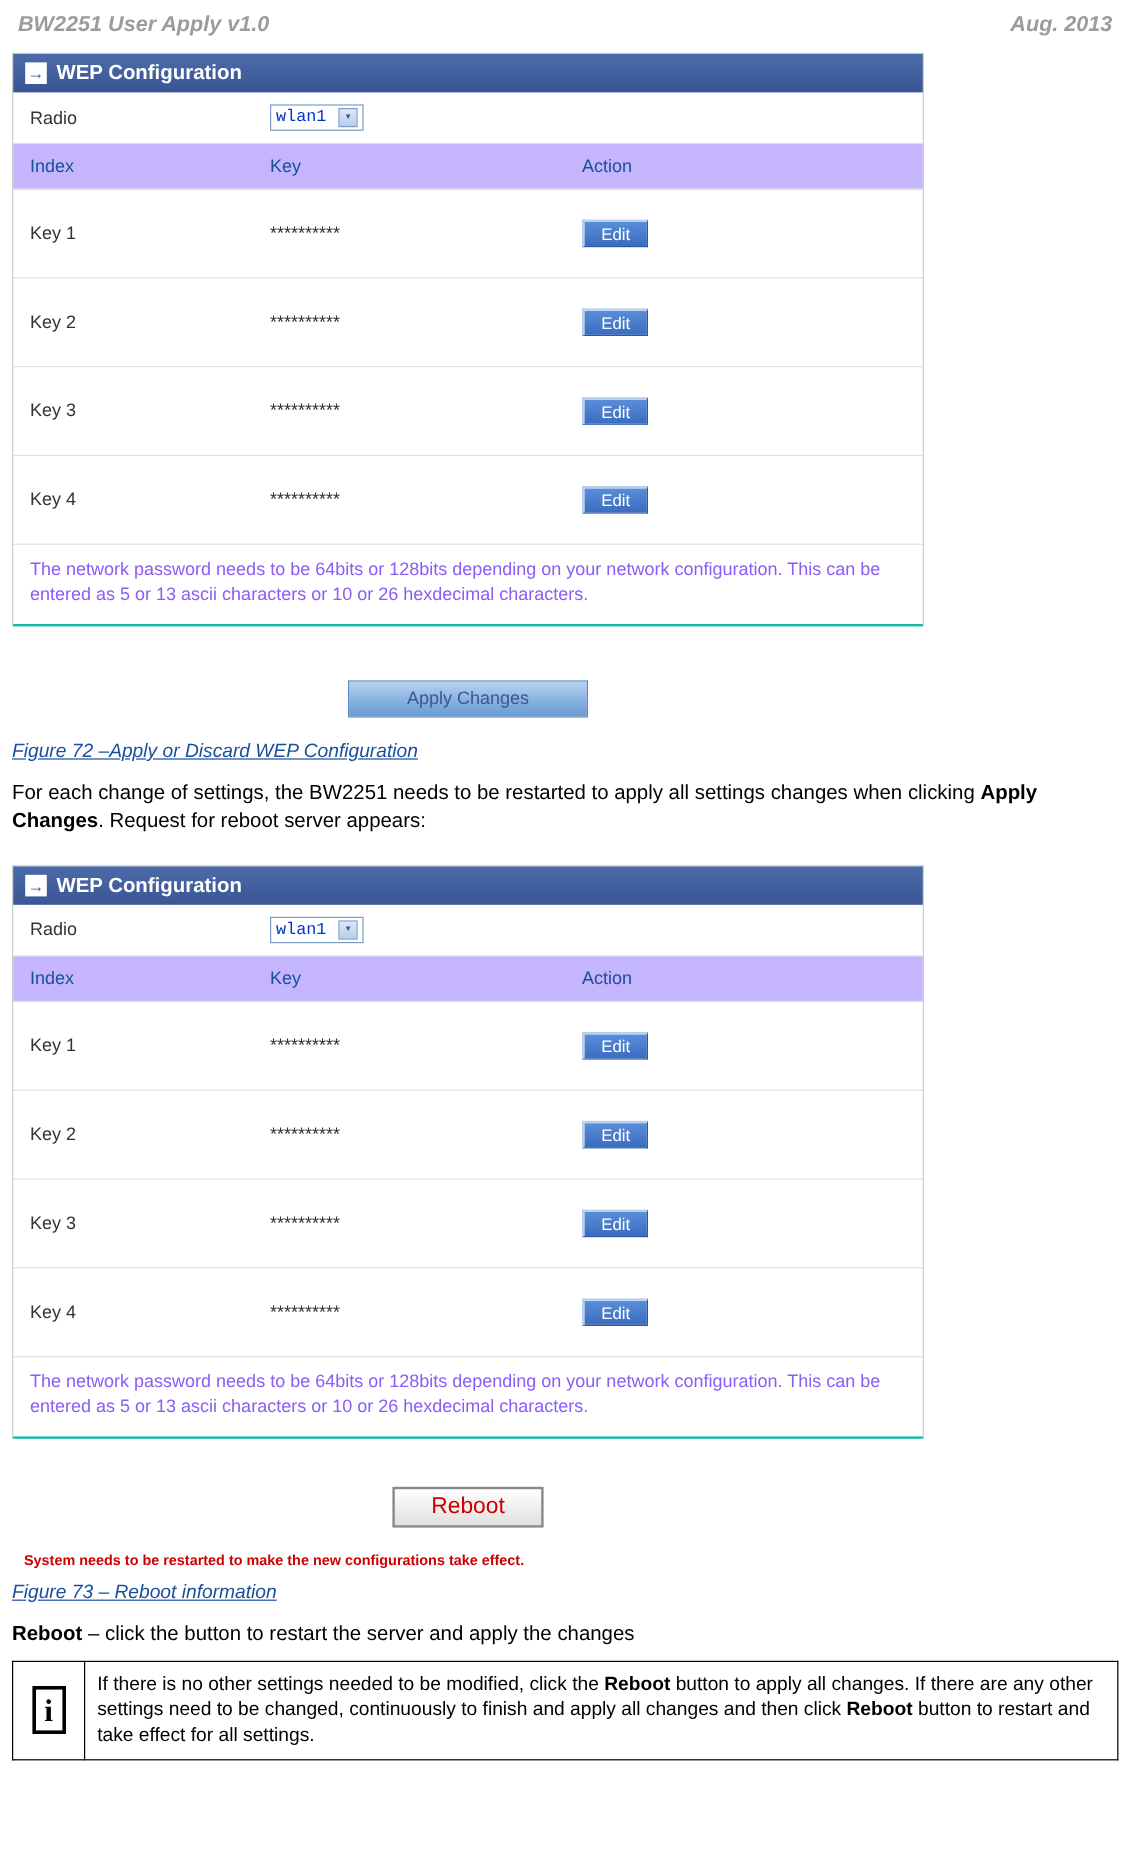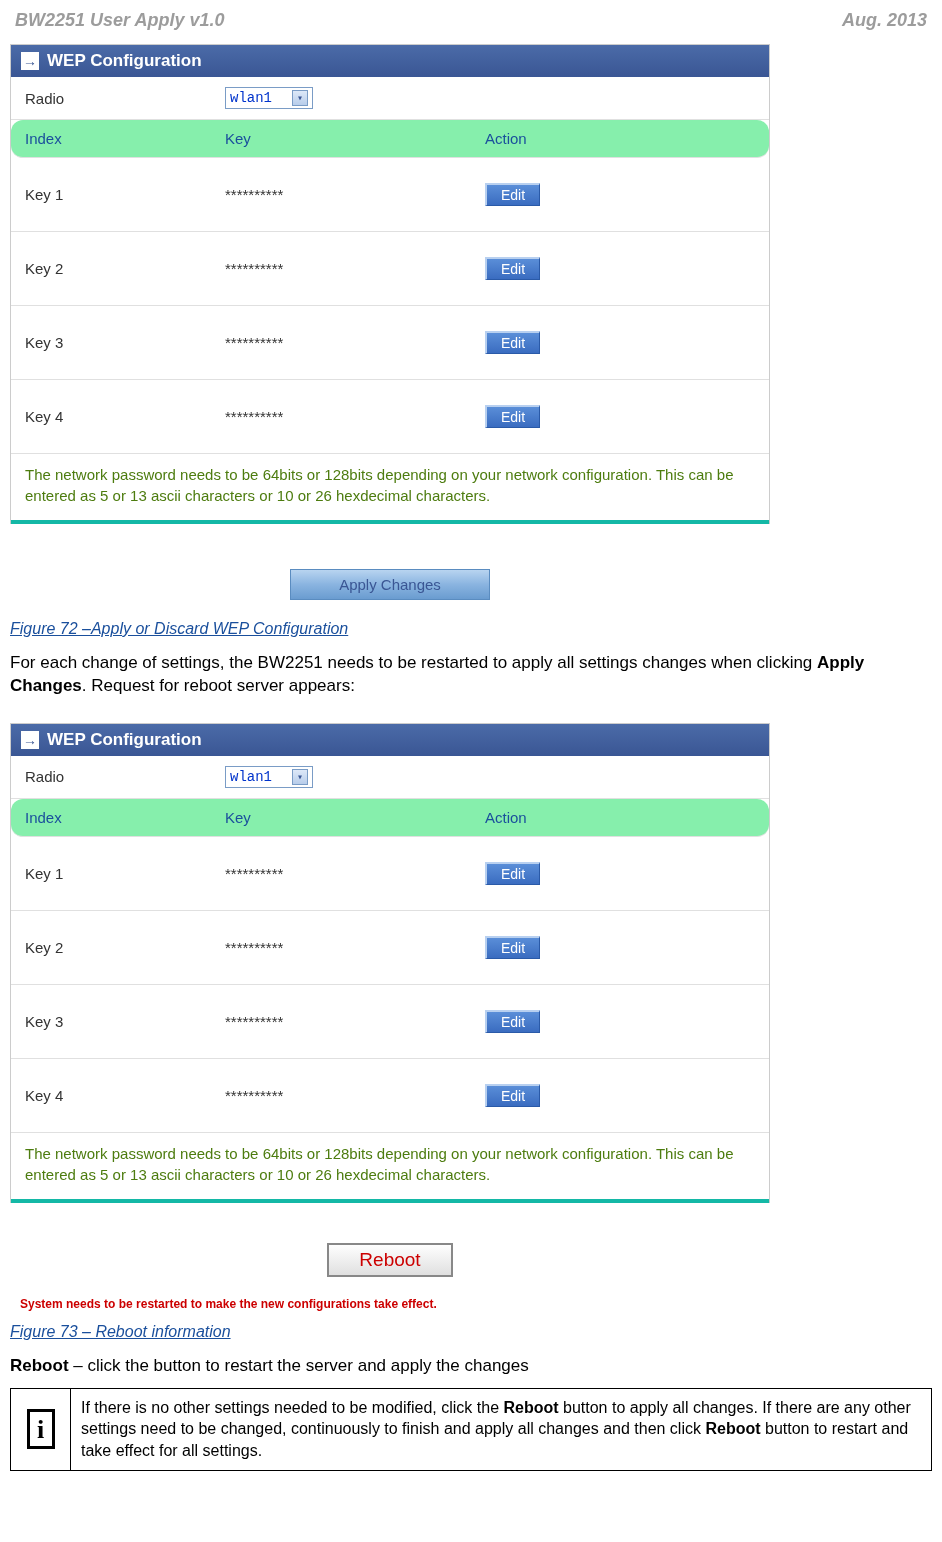--- a/index.html
+++ b/index.html
@@ -56,40 +56,39 @@
     .radio-label { width: 200px; color: #333; }
     .select-box {
       border: 1px solid #7a9cc6;
       background: #fff;
       font-family: "Courier New", monospace;
       font-size: 14px;
       color: #0033cc;
       padding: 2px 4px;
       display: inline-flex;
       align-items: center;
-      gap: 20px;
+      gap: 10px;
     }
     .select-arrow {
       background: linear-gradient(to bottom, #dde8f8, #b8cdea);
       border: 1px solid #7a9cc6;
       width: 16px;
       height: 16px;
       display: inline-flex;
       align-items: center;
       justify-content: center;
       color: #3a5694;
       font-size: 10px;
     }
     .table-header-row {
       display: flex;
-      background: #86efac;
+      background: #c4b5fd;
       color: #1a4f9c;
       font-size: 15px;
       border-bottom: 1px solid #e0e0e0;
-      border-radius: 12px;
     }
     .th-index { width: 200px; padding: 10px 14px; }
     .th-key { width: 260px; padding: 10px 14px; }
     .th-action { flex: 1; padding: 10px 14px; }
     .data-row {
       display: flex;
       border-bottom: 1px solid #e0e0e0;
       font-size: 15px;
       align-items: center;
     }
@@ -102,23 +101,23 @@
       border: 1px solid #2a5aa8;
       border-left: 2px solid #b8d0f0;
       border-top: 2px solid #b8d0f0;
       padding: 2px 14px;
       font-size: 14px;
       cursor: pointer;
     }
     .note-text {
       padding: 10px 14px 14px 14px;
       font-size: 15px;
-      color: #4d7c0f;
+      color: #8b5cf6;
       line-height: 1.4;
-      border-bottom: 4px solid #14b8a6;
+      border-bottom: 2px solid #14b8a6;
     }
     .action-buttons {
       display: flex;
       justify-content: center;
       gap: 60px;
       margin: 45px 0 20px 0;
       width: 760px;
     }
     .big-btn {
       background: linear-gradient(to bottom, #b8d4f0 0%, #8ab4e0 50%, #6a9cd0 100%);

